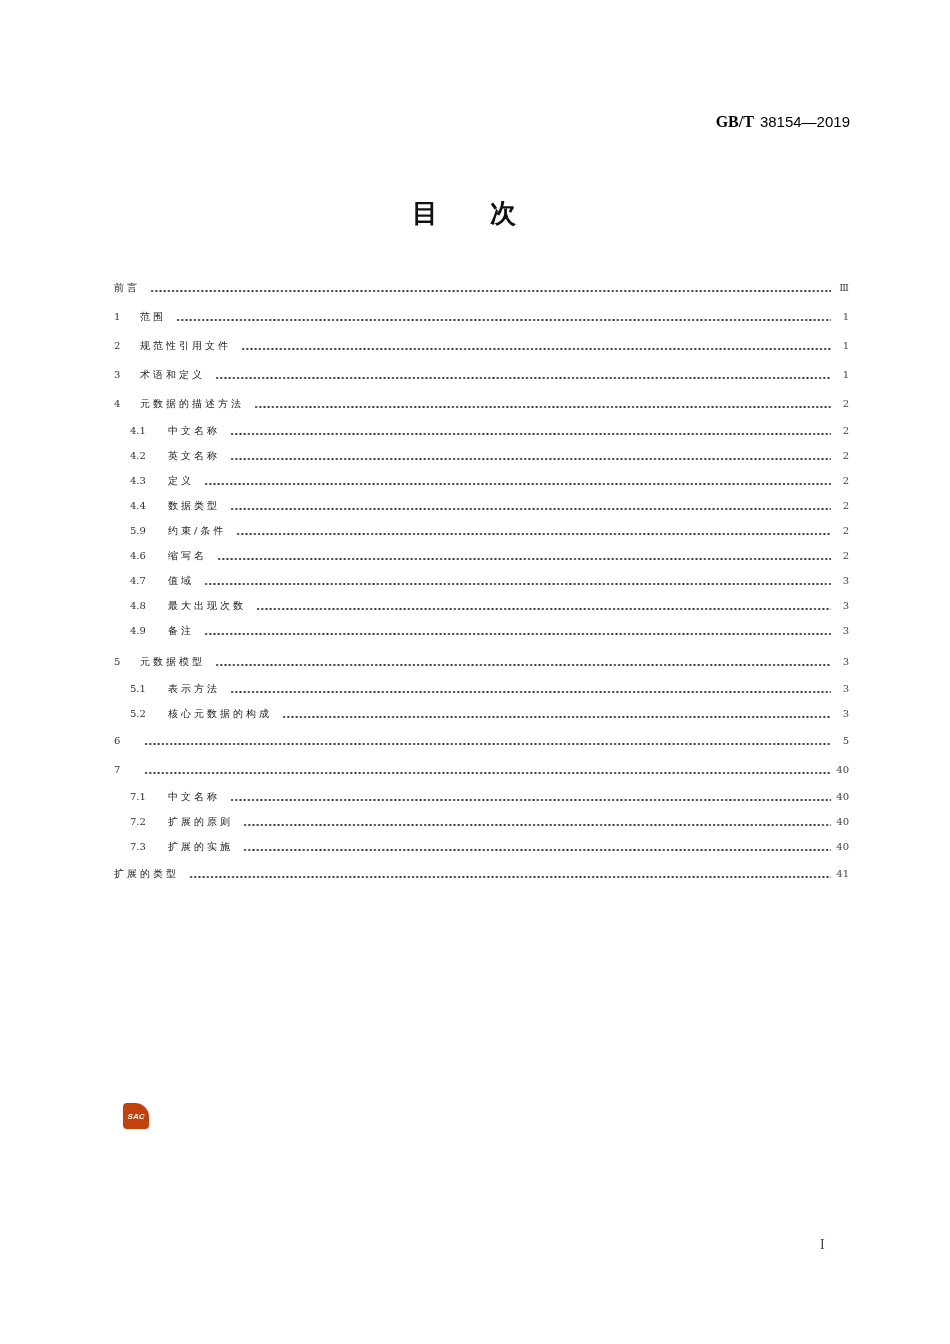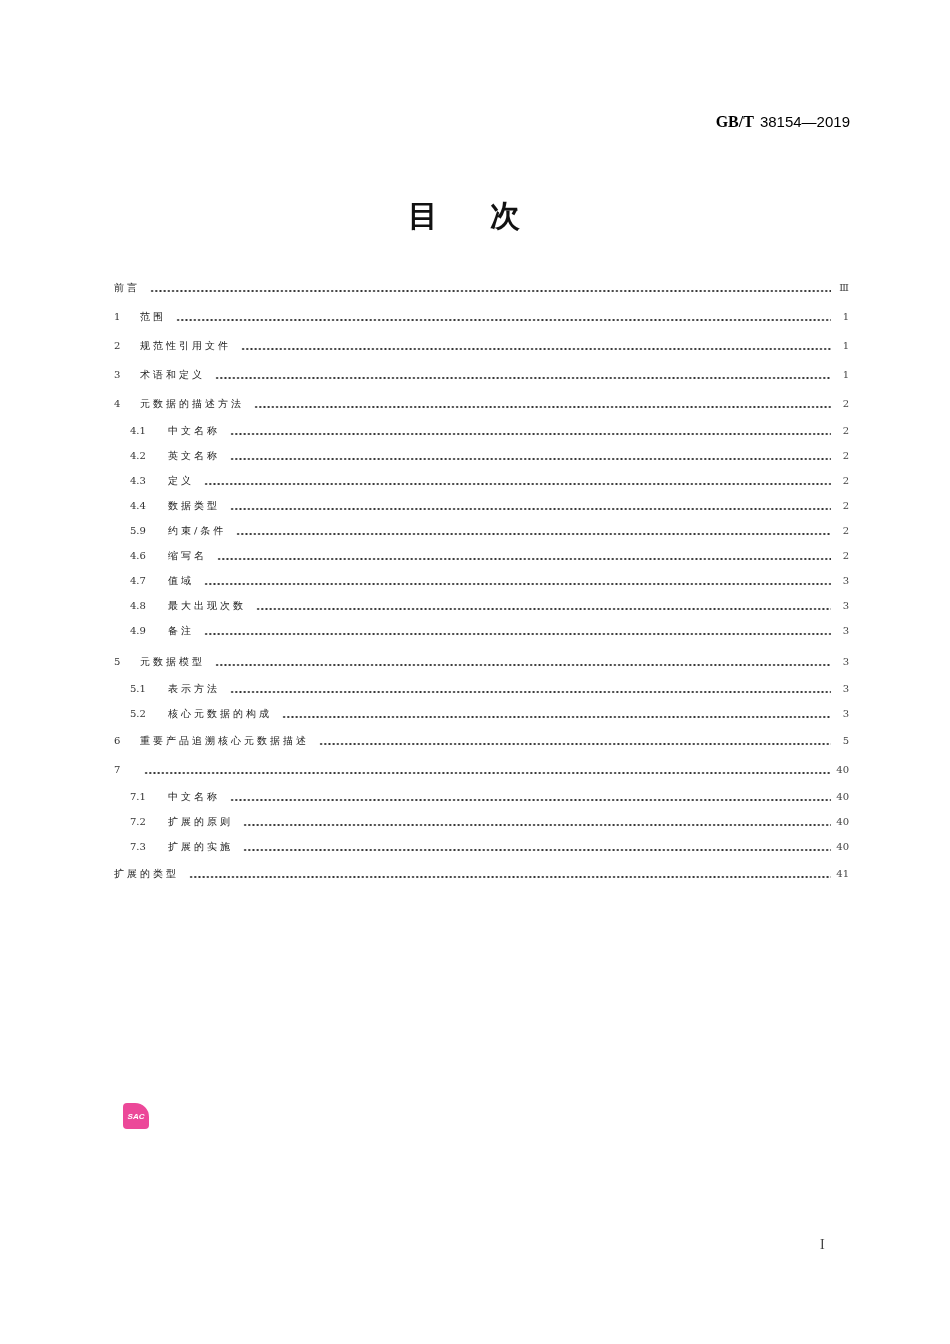--- a/index.html
+++ b/index.html
@@ -12,21 +12,21 @@
     position: absolute; top: 113px; right: 100px;
     font-size: 15px; color: #000000;
     font-family: "Liberation Sans", sans-serif;
   }
   .std-code .gbt {
     font-family: "Liberation Serif", serif; font-weight: bold; font-size: 16px;
     margin-right: 6px;
   }
   .page-title {
     position: absolute; top: 196px; left: 0; width: 950px;
-    text-align: center; font-size: 30px; font-weight: bold; letter-spacing: 52px;
+    text-align: center; font-size: 26px; font-weight: bold; letter-spacing: 52px;
     font-family: Liberation Sans, sans-serif; color: #111;
     padding-left: 30px; box-sizing: border-box;
   }
   .toc {
     position: absolute; left: 114px; top: 273px; width: 735px;
   }
   .toc-row {
     display: flex; align-items: baseline; height: 25px;
     font-size: 10px; line-height: 25px; color: #222;
   }
@@ -41,21 +41,21 @@
     flex: 1 1 auto; margin: 0 4px; height: 4px; align-self: center;
     background-image: radial-gradient(circle, #333 0.9px, transparent 1.1px);
     background-size: 4.2px 4px; background-repeat: repeat-x;
     position: relative; top: 3px;
   }
   .page {
     flex: 0 0 auto; min-width: 14px; text-align: right; color: #444;
   }
   .logo {
     position: absolute; left: 123px; top: 1103px; width: 26px; height: 26px;
-    background: #ec4899; border-radius: 4px 14px 4px 4px;
+    background: #c2410c; border-radius: 4px 14px 4px 4px;
     color: #ffffff; font-size: 8px; font-weight: bold; font-style: italic;
     font-family: "Liberation Sans", sans-serif;
     display: flex; align-items: center; justify-content: center;
   }
   .folio {
     position: absolute; top: 1237px; left: 820px;
     font-size: 14px; color: #444; font-family: "Liberation Serif", serif;
   }
 </style>
 </head>
@@ -164,21 +164,20 @@
       <span class="page">3</span>
     </div>
   <div class="toc-row lvl2">
       <span class="num">5.2</span>
       <span class="title">核心元数据的构成</span>
       <span class="leader"></span>
       <span class="page">3</span>
     </div>
   <div class="toc-row lvl1">
       <span class="num">6</span>
-      <span class="title">重要产品追溯核心元数据描述</span>
       <span class="leader"></span>
       <span class="page">5</span>
     </div>
   <div class="toc-row lvl1">
       <span class="num">7</span>
       <span class="leader"></span>
       <span class="page">40</span>
     </div>
   <div class="toc-row lvl2">
       <span class="num">7.1</span>

